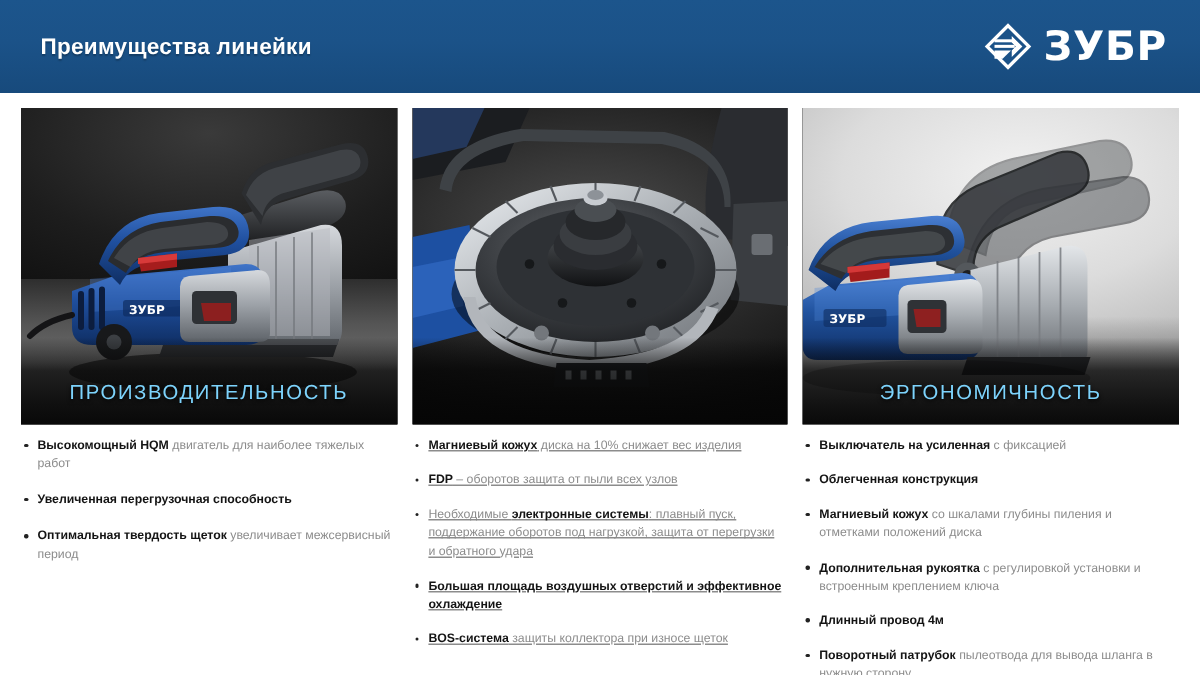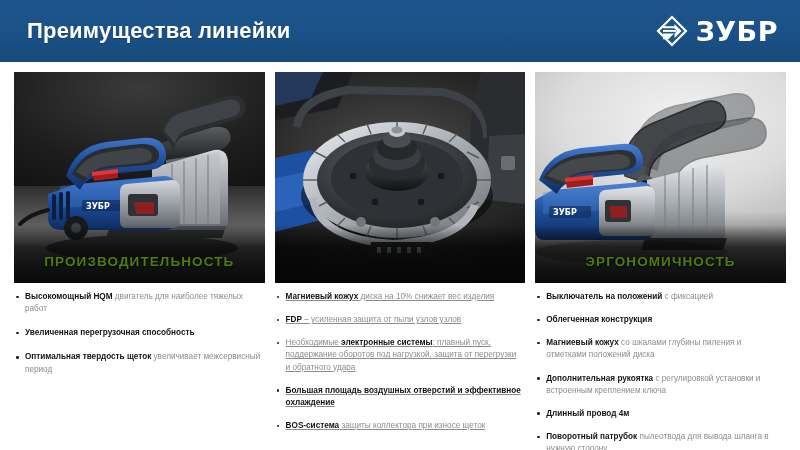--- a/index.html
+++ b/index.html
@@ -21,21 +21,21 @@
     left: 0; top: 0;
     width: 800px; height: 62px;
     background: linear-gradient(180deg, #1c558c 0%, #1b5288 45%, #174a7c 100%);
     display: flex;
     align-items: center;
     justify-content: space-between;
     padding: 0 22px 0 27px;
   }
   .header-title {
     color: #ffffff;
-    font-size: 22px;
+    font-size: 15px;
     font-weight: bold;
     letter-spacing: 0.2px;
     text-shadow: 0 1px 1px rgba(0,0,0,.25);
     white-space: nowrap;
   }
   .brand {
     display: flex;
     align-items: center;
     gap: 7px;
   }
@@ -66,23 +66,23 @@
     overflow: hidden;
     background: #0a0a0a;
   }
   .card-caption {
     position: absolute;
     left: 0; right: 0; bottom: 0;
     height: 44px;
     display: flex;
     align-items: center;
     justify-content: center;
-    color: #4d7c0f;
+    color: #7dd3fc;
     font-size: 13.5px;
-    font-weight: bold;
+    font-weight: normal;
     letter-spacing: 1.1px;
     text-shadow: 0 1px 3px rgba(0,0,0,.9);
     z-index: 6;
   }
   .cap-shade {
     position: absolute;
     left: 0; right: 0; bottom: 0;
     height: 58px;
     z-index: 5;
     background: linear-gradient(180deg, rgba(5,5,5,0) 0%, rgba(5,5,5,.72) 38%, rgba(5,5,5,.95) 100%);
@@ -330,21 +330,21 @@
             <rect x="132" y="175" width="4" height="6"></rect>
             <rect x="142" y="175" width="4" height="6"></rect>
           </g>
           <circle cx="86" cy="150" r="5" fill="#73777c"></circle>
           <circle cx="160" cy="150" r="5" fill="#73777c"></circle>
         </svg>
         <div class="cap-shade"></div>
       </div>
       <div class="bullets">
         <div class="bullet"><b>Магниевый кожух</b><span> диска на 10% снижает вес изделия</span></div>
-        <div class="bullet"><b>FDP</b><span> – усиленная защита от пыли узлов узлов</span></div>
+        <div class="bullet"><b>FDP</b><span> – оборотов защита от пыли всех узлов</span></div>
         <div class="bullet"><span>Необходимые </span><b>электронные системы</b><span>: плавный пуск, поддержание оборотов под нагрузкой, защита от перегрузки и обратного удара</span></div>
         <div class="bullet"><b>Большая площадь воздушных отверстий и эффективное охлаждение</b><span></span></div>
         <div class="bullet"><b>BOS-система</b><span> защиты коллектора при износе щеток</span></div>
       </div>
     </div>
 
     <div class="card col3">
       <div class="card-photo">
         <div class="bg-c"></div>
         <div class="bg-c-floor"></div>
@@ -401,21 +401,21 @@
           <path d="M74,134 L92,134 L92,146 L76,146 Z" fill="#8e2020"></path>
 
           <path d="M110,166 L192,166 L188,178 L106,178 Z" fill="#2b2d30"></path>
 
           <ellipse cx="96" cy="180" rx="96" ry="12" fill="#000" opacity=".25"></ellipse>
         </svg>
         <div class="cap-shade"></div>
         <div class="card-caption">ЭРГОНОМИЧНОСТЬ</div>
       </div>
       <div class="bullets">
-        <div class="bullet"><b>Выключатель на положений</b><span> с фиксацией</span></div>
+        <div class="bullet"><b>Выключатель на усиленная</b><span> с фиксацией</span></div>
         <div class="bullet"><b>Облегченная конструкция</b><span></span></div>
         <div class="bullet"><b>Магниевый кожух</b><span> со шкалами глубины пиления и отметками положений диска</span></div>
         <div class="bullet"><b>Дополнительная рукоятка</b><span> с регулировкой установки и встроенным креплением ключа</span></div>
         <div class="bullet"><b>Длинный провод 4м</b><span></span></div>
         <div class="bullet"><b>Поворотный патрубок</b><span> пылеотвода для вывода шланга в нужную сторону</span></div>
       </div>
     </div>
 
   </div>
 </div>

